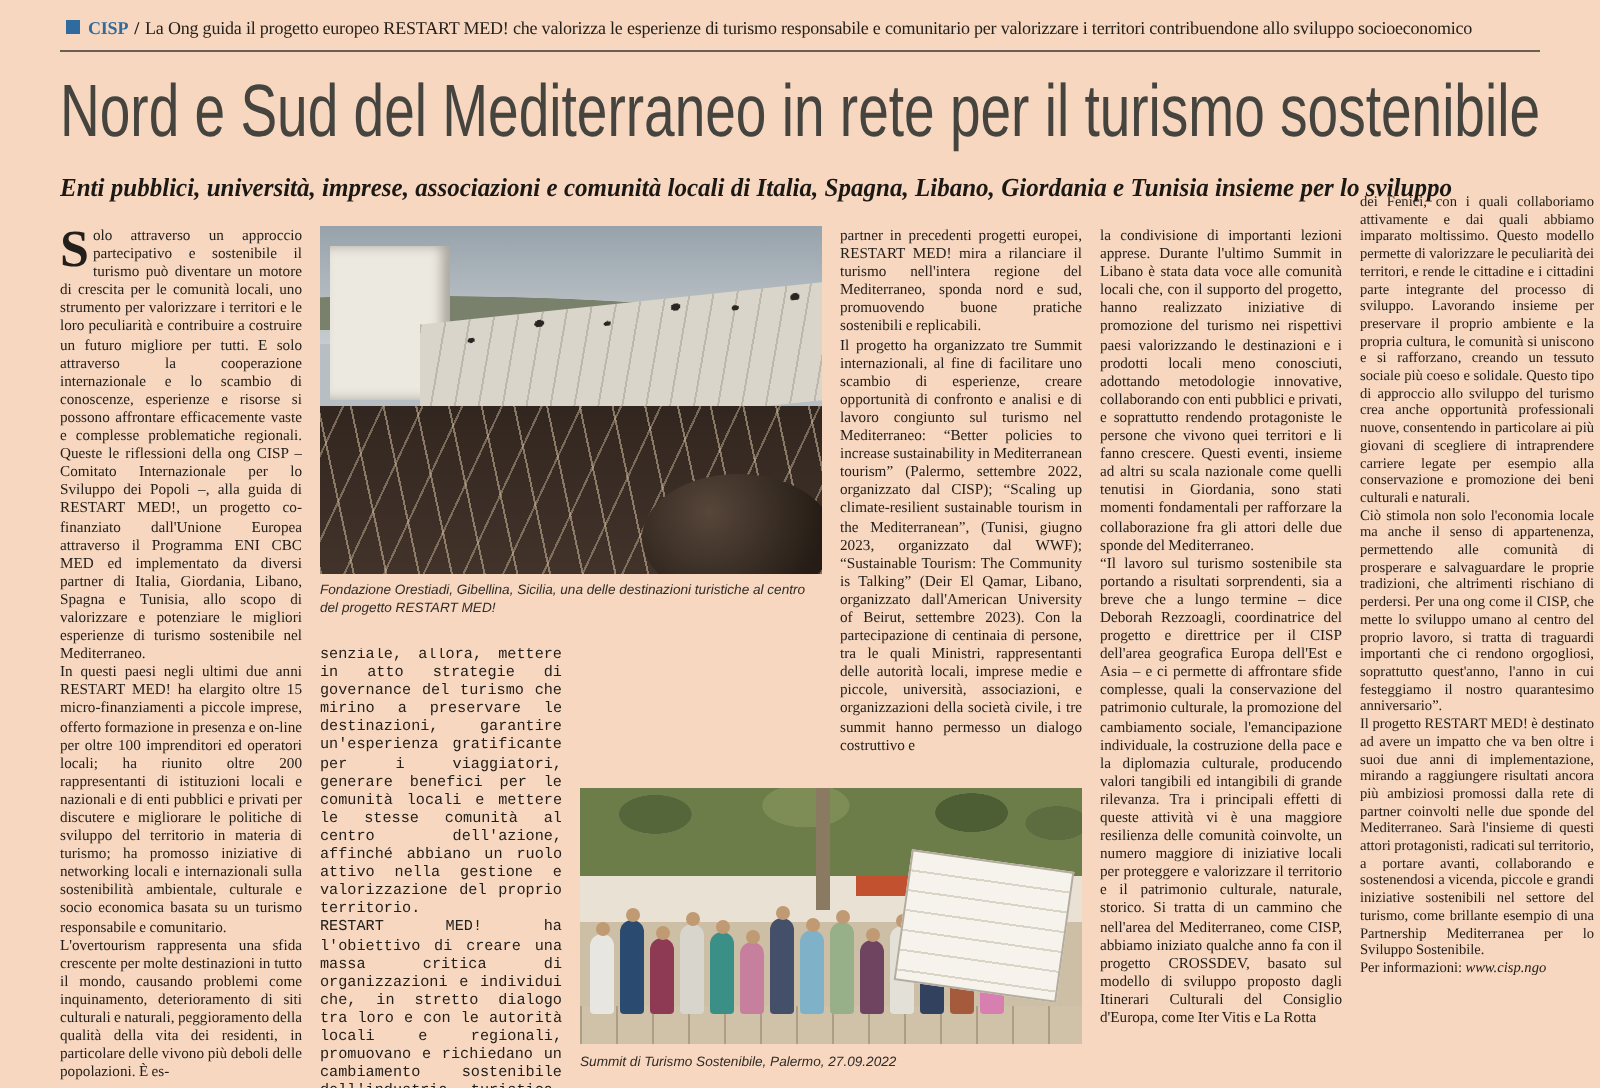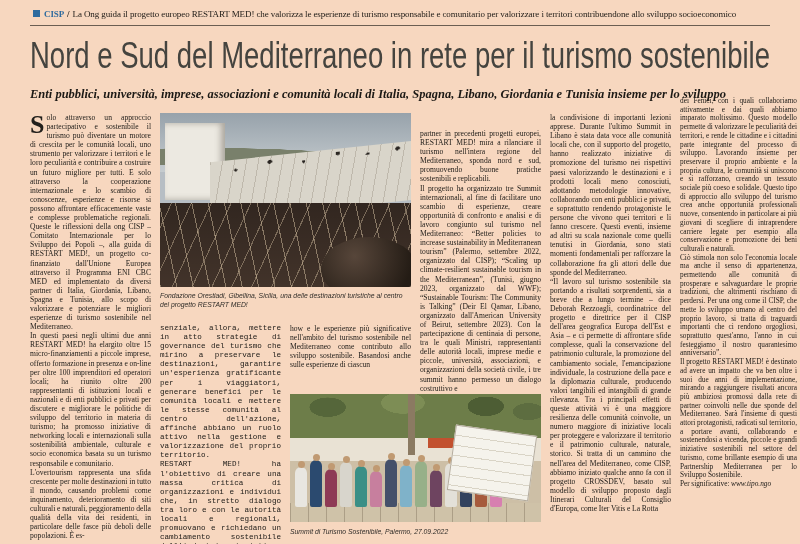--- a/index.html
+++ b/index.html
@@ -18,21 +18,21 @@
   .hl-svg{position:absolute;left:30px;top:31px;}
   .sf-svg{position:absolute;left:30px;top:84px;}
 
   
   .col{position:absolute;font-size:7.6px;line-height:9.1px;color:#23201c;text-align:justify;
        overflow:hidden;hyphens:auto;-webkit-hyphens:auto;word-spacing:-0.2px;}
   .col p{margin:0;}
   .c1{left:30px;top:113px;width:121px;height:431px;}
   .c2{left:160px;top:324px;width:121px;height:220px;font-family:Liberation Mono, monospace;}
   .c3{left:290px;top:324px;width:121px;height:68px;}
-  .c4{left:420px;top:129px;width:121px;height:279px;}
+  .c4{left:420px;top:113px;width:121px;height:279px;}
   .c5{left:550px;top:113px;width:121px;height:431px;}
   .c6{left:680px;top:97px;width:117px;height:431px;font-size:7.3px;line-height:8.7px;}
   .dropcap{float:left;font-size:26px;line-height:21px;padding:1px 2px 0 0;font-weight:bold;color:#23201c;}
   .link{font-style:italic;}
 
   
   .caption{position:absolute;font-family:"Liberation Sans",sans-serif;font-style:italic;
            font-size:6.8px;line-height:9px;color:#2f2c28;text-align:left;}
   .cap1{left:160px;top:291px;width:251px;}
   .cap2{left:290px;top:527px;width:251px;}
@@ -115,41 +115,38 @@
     <text x="0" y="37" textLength="740" lengthAdjust="spacingAndGlyphs" font-family="Liberation Sans, sans-serif" font-size="37" fill="#45443f">Nord e Sud del Mediterraneo in rete per il turismo sostenibile</text>
   </svg>
 
   <svg class="sf-svg" width="740" height="20">
     <text x="0" y="14" textLength="696" lengthAdjust="spacingAndGlyphs" font-family="Liberation Serif, serif" font-style="italic" font-weight="bold" font-size="13" fill="#1c1915">Enti pubblici, università, imprese, associazioni e comunità locali di Italia, Spagna, Libano, Giordania e Tunisia insieme per lo sviluppo</text>
   </svg>
 
   <div class="col c1">
     <p><span class="dropcap">S</span><span>olo attraverso un approccio partecipativo e sostenibile il turismo può diventare un motore di crescita per le comunità locali, uno strumento per valorizzare i territori e le loro peculiarità e contribuire a costruire un futuro migliore per tutti. E solo attraverso la cooperazione internazionale e lo scambio di conoscenze, esperienze e risorse si possono affrontare efficacemente vaste e complesse problematiche regionali. Queste le riflessioni della ong CISP – Comitato Internazionale per lo Sviluppo dei Popoli –, alla guida di RESTART MED!, un progetto co-finanziato dall'Unione Europea attraverso il Programma ENI CBC MED ed implementato da diversi partner di Italia, Giordania, Libano, Spagna e Tunisia, allo scopo di valorizzare e potenziare le migliori esperienze di turismo sostenibile nel Mediterraneo.</span></p>
     <p>In questi paesi negli ultimi due anni RESTART MED! ha elargito oltre 15 micro-finanziamenti a piccole imprese, offerto formazione in presenza e on-line per oltre 100 imprenditori ed operatori locali; ha riunito oltre 200 rappresentanti di istituzioni locali e nazionali e di enti pubblici e privati per discutere e migliorare le politiche di sviluppo del territorio in materia di turismo; ha promosso iniziative di networking locali e internazionali sulla sostenibilità ambientale, culturale e socio economica basata su un turismo responsabile e comunitario.</p>
-    <p>L'overtourism rappresenta una sfida crescente per molte destinazioni in tutto il mondo, causando problemi come inquinamento, deterioramento di siti culturali e naturali, peggioramento della qualità della vita dei residenti, in particolare delle fasce più deboli delle popolazioni. È es-</p>
+    <p>L'overtourism rappresenta una sfida crescente per molte destinazioni in tutto il mondo, causando problemi come inquinamento, deterioramento di siti culturali e naturali, peggioramento della qualità della vita dei residenti, in particolare delle vivono più deboli delle popolazioni. È es-</p>
   </div>
 
   <div class="photo1">
     <div class="ph1-sky"></div>
     <div class="ph1-hill"></div>
     <div class="ph1-wall"></div>
     <div class="ph1-cretto"></div>
     <div class="ph1-pave"></div>
     <div class="ph1-rock"></div>
   </div>
   <div class="caption cap1">Fondazione Orestiadi, Gibellina, Sicilia, una delle destinazioni turistiche al centro del progetto RESTART MED!</div>
 
   <div class="col c2">
     <p>senziale, allora, mettere in atto strategie di governance del turismo che mirino a preservare le destinazioni, garantire un'esperienza gratificante per i viaggiatori, generare benefici per le comunità locali e mettere le stesse comunità al centro dell'azione, affinché abbiano un ruolo attivo nella gestione e valorizzazione del proprio territorio.</p>
     <p>RESTART MED! ha l'obiettivo di creare una massa critica di organizzazioni e individui che, in stretto dialogo tra loro e con le autorità locali e regionali, promuovano e richiedano un cambiamento sostenibile dell'industria turistica, un cambiamento che permetta allo stesso tempo la protezione dell'ambiente e lo sviluppo socioeconomico per tutti. Il progetto si è proposto di collegare e mettere in rete, condividere, valorizzare e capitalizzare il know-</p>
   </div>
 
-  <div class="col c3">
-    <p>how e le esperienze più significative nell'ambito del turismo sostenibile nel Mediterraneo come contributo allo sviluppo sostenibile. Basandosi anche sulle esperienze di ciascun</p>
-  </div>
 
   <div class="photo2">
     <div class="p2-wall"></div>
     <div class="p2-door p2-d1"></div>
     <div class="p2-door p2-d2"></div>
     <div class="p2-foliage"></div>
     <div class="p2-trunk"></div>
     <div class="p2-floor"></div>
     <div class="p2-banner"></div>
     <div class="p2-people">
@@ -178,16 +175,16 @@
 
   <div class="col c5">
     <p>la condivisione di importanti lezioni apprese. Durante l'ultimo Summit in Libano è stata data voce alle comunità locali che, con il supporto del progetto, hanno realizzato iniziative di promozione del turismo nei rispettivi paesi valorizzando le destinazioni e i prodotti locali meno conosciuti, adottando metodologie innovative, collaborando con enti pubblici e privati, e soprattutto rendendo protagoniste le persone che vivono quei territori e li fanno crescere. Questi eventi, insieme ad altri su scala nazionale come quelli tenutisi in Giordania, sono stati momenti fondamentali per rafforzare la collaborazione fra gli attori delle due sponde del Mediterraneo.</p>
     <p>“Il lavoro sul turismo sostenibile sta portando a risultati sorprendenti, sia a breve che a lungo termine – dice Deborah Rezzoagli, coordinatrice del progetto e direttrice per il CISP dell'area geografica Europa dell'Est e Asia – e ci permette di affrontare sfide complesse, quali la conservazione del patrimonio culturale, la promozione del cambiamento sociale, l'emancipazione individuale, la costruzione della pace e la diplomazia culturale, producendo valori tangibili ed intangibili di grande rilevanza. Tra i principali effetti di queste attività vi è una maggiore resilienza delle comunità coinvolte, un numero maggiore di iniziative locali per proteggere e valorizzare il territorio e il patrimonio culturale, naturale, storico. Si tratta di un cammino che nell'area del Mediterraneo, come CISP, abbiamo iniziato qualche anno fa con il progetto CROSSDEV, basato sul modello di sviluppo proposto dagli Itinerari Culturali del Consiglio d'Europa, come Iter Vitis e La Rotta</p>
   </div>
 
   <div class="col c6">
     <p>dei Fenici, con i quali collaboriamo attivamente e dai quali abbiamo imparato moltissimo. Questo modello permette di valorizzare le peculiarità dei territori, e rende le cittadine e i cittadini parte integrante del processo di sviluppo. Lavorando insieme per preservare il proprio ambiente e la propria cultura, le comunità si uniscono e si rafforzano, creando un tessuto sociale più coeso e solidale. Questo tipo di approccio allo sviluppo del turismo crea anche opportunità professionali nuove, consentendo in particolare ai più giovani di scegliere di intraprendere carriere legate per esempio alla conservazione e promozione dei beni culturali e naturali.</p>
     <p>Ciò stimola non solo l'economia locale ma anche il senso di appartenenza, permettendo alle comunità di prosperare e salvaguardare le proprie tradizioni, che altrimenti rischiano di perdersi. Per una ong come il CISP, che mette lo sviluppo umano al centro del proprio lavoro, si tratta di traguardi importanti che ci rendono orgogliosi, soprattutto quest'anno, l'anno in cui festeggiamo il nostro quarantesimo anniversario”.</p>
     <p>Il progetto RESTART MED! è destinato ad avere un impatto che va ben oltre i suoi due anni di implementazione, mirando a raggiungere risultati ancora più ambiziosi promossi dalla rete di partner coinvolti nelle due sponde del Mediterraneo. Sarà l'insieme di questi attori protagonisti, radicati sul territorio, a portare avanti, collaborando e sostenendosi a vicenda, piccole e grandi iniziative sostenibili nel settore del turismo, come brillante esempio di una Partnership Mediterranea per lo Sviluppo Sostenibile.</p>
-    <p><span>Per significative: </span><span class="link">www.tipo.ngo</span></p>
+    <p><span>Per informazioni: </span><span class="link">www.cisp.ngo</span></p>
   </div>
 
 </div>
 
 </body></html>

